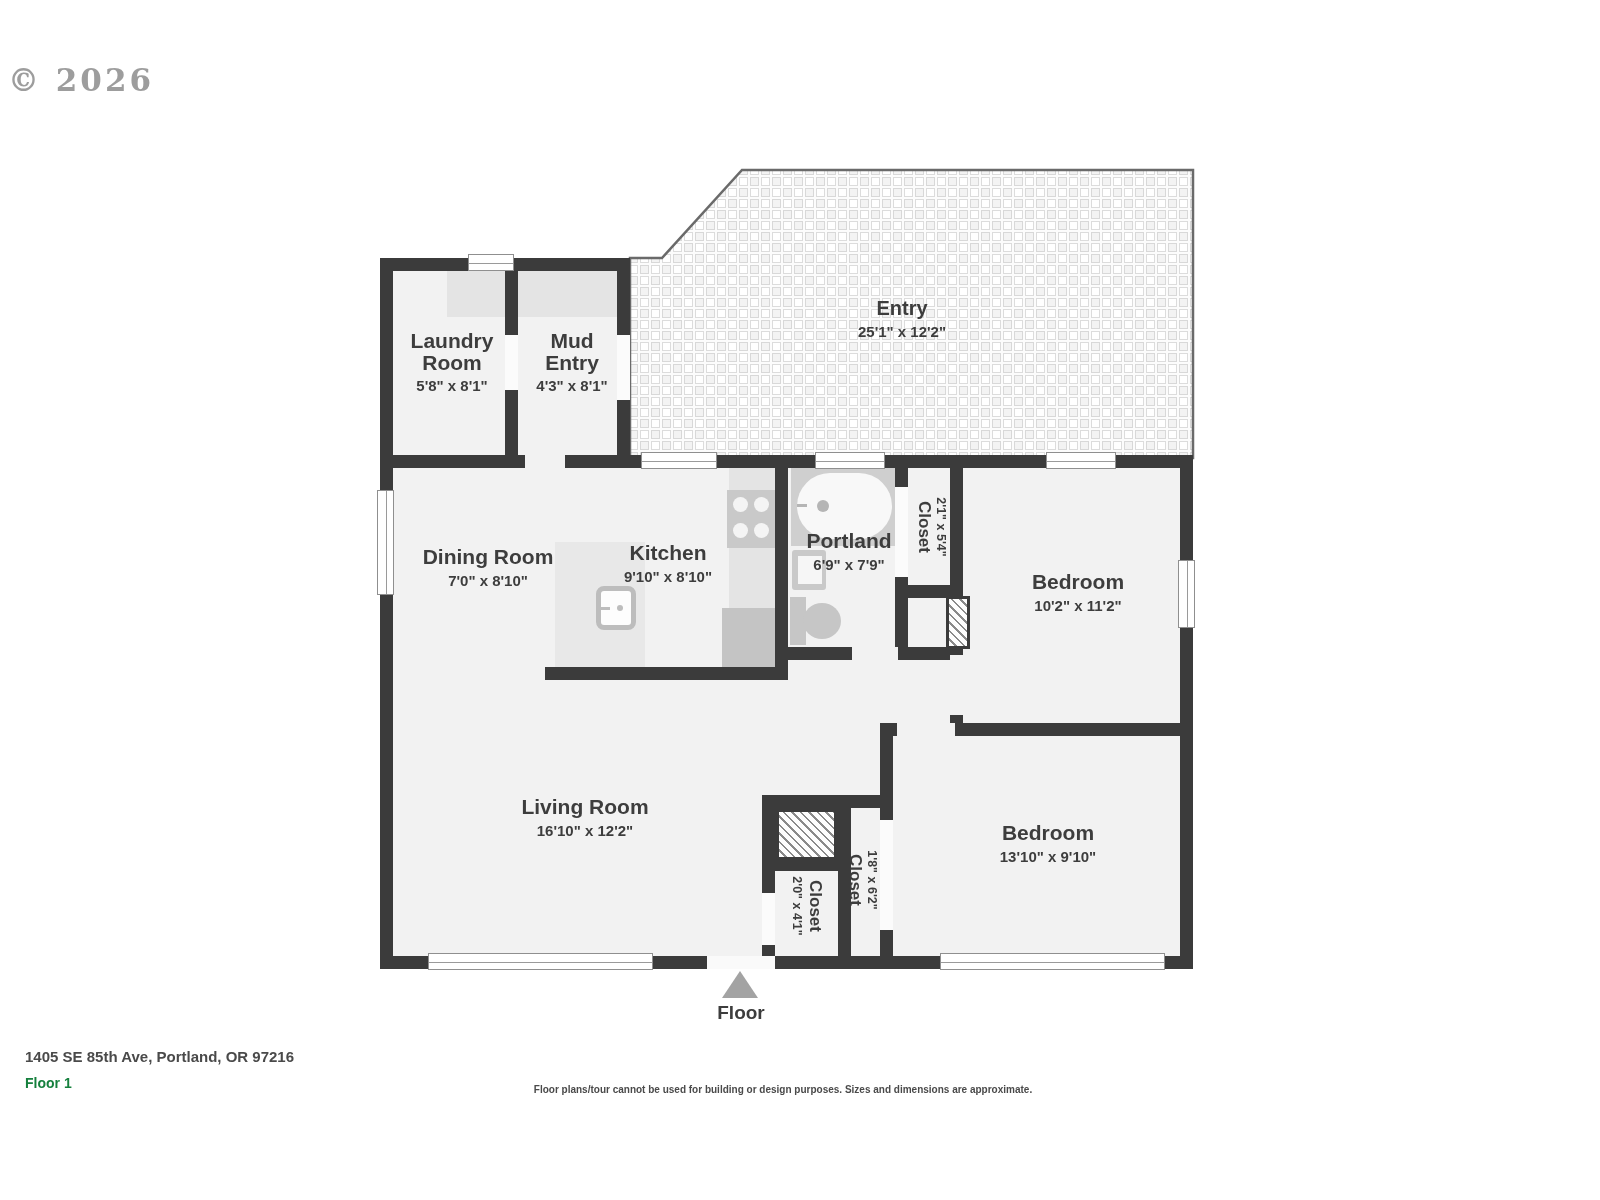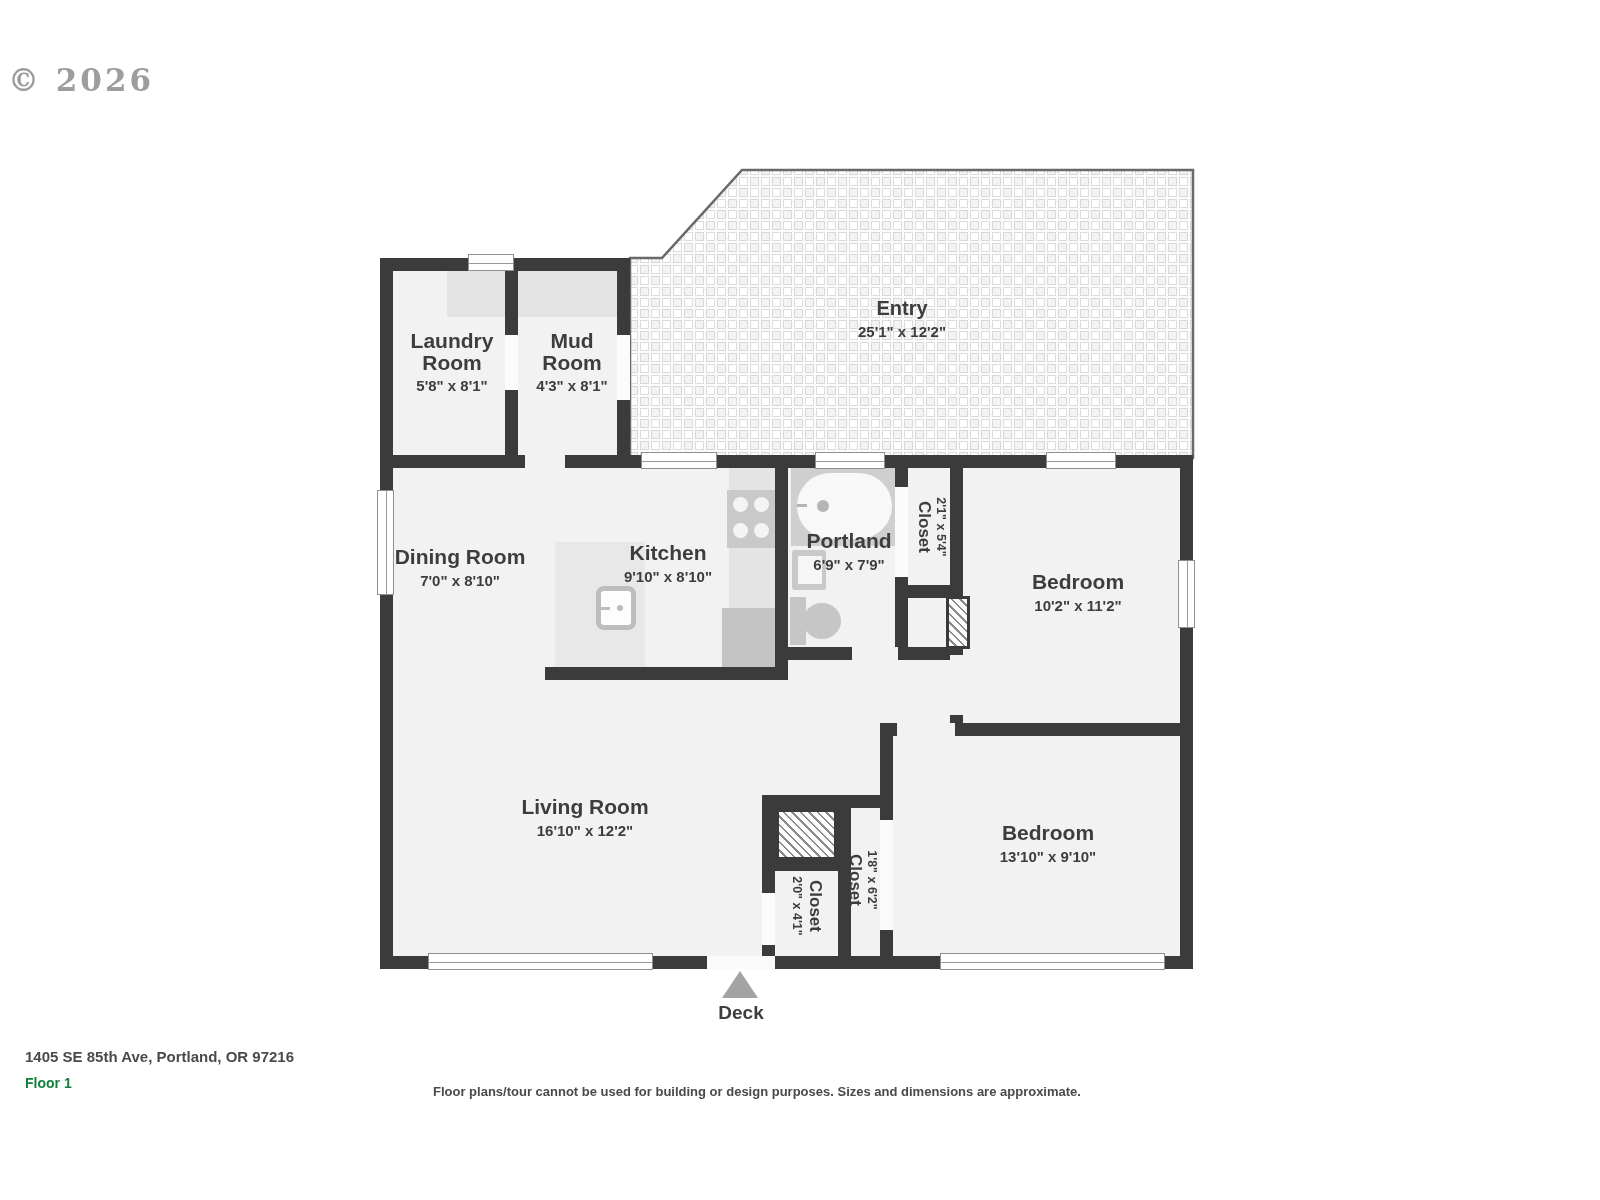--- a/index.html
+++ b/index.html
@@ -34,22 +34,22 @@
   .dw::after{content:"";position:absolute;width:6px;height:6px;border-radius:50%;background:#bdbdbd;
       right:8px;top:14px}
   .dw::before{content:"";position:absolute;width:9px;height:3px;background:#bdbdbd;left:0;top:16px}
   .tri{position:absolute;width:0;height:0;border-left:18px solid transparent;
        border-right:18px solid transparent;border-bottom:27px solid #a3a3a3}
   .entrytxt{position:absolute;transform:translateX(-50%);font-size:19px;font-weight:700;color:#3d3d3d}
   .watermark{position:absolute;left:8px;top:62px;font-family:"DejaVu Serif","Liberation Serif",serif;
        font-size:31px;font-weight:700;color:#8d8d8d;letter-spacing:3px;opacity:.85}
   .addr{position:absolute;left:25px;top:1048px;font-size:15px;font-weight:700;color:#4a4a4a}
   .floor{position:absolute;left:25px;top:1075px;font-size:14px;font-weight:700;color:#15803d}
-  .disclaimer{position:absolute;left:433px;top:1084px;width:700px;text-align:left;
-       font-size:13px;font-weight:700;color:#4a4a4a}
+  .disclaimer{position:absolute;left:433px;top:1084px;width:700px;text-align:center;
+       font-size:10px;font-weight:700;color:#4a4a4a}
 </style>
 </head>
 <body>
 
 <div class="watermark">© 2026</div>
 
 <svg class="abs" style="left:628px;top:165px" width="567" height="295" viewBox="0 0 567 295">
   <defs>
     <pattern id="deckpat" width="22" height="22" patternUnits="userSpaceOnUse">
       <rect width="22" height="22" fill="#fcfcfc"></rect>
@@ -135,28 +135,28 @@
 <div class="win win-h" style="left:940px;top:953px;width:225px;height:17px"></div>
 
 <div class="hatch" style="left:946px;top:596px;width:24px;height:53px;border-width:3px"></div>
 <div class="hatch" style="left:775px;top:808px;width:63px;height:53px"></div>
 
 <div class="rlabel wrap" style="left:452px;top:362px;width:120px">
   <span class="nm">Laundry Room</span>
   <span class="dm">5'8" x 8'1"</span>
 </div>
 <div class="rlabel wrap" style="left:572px;top:362px;width:78px">
-  <span class="nm">Mud Room</span>
+  <span class="nm">Mud Entry</span>
   <span class="dm">4'3" x 8'1"</span>
 </div>
 <div class="rlabel deckname" style="left:902px;top:318px">
   <span class="nm">Entry</span>
   <span class="dm">25'1" x 12'2"</span>
 </div>
-<div class="rlabel" style="left:460px;top:567px">
+<div class="rlabel" style="left:488px;top:567px">
   <span class="nm">Dining Room</span>
   <span class="dm">7'0" x 8'10"</span>
 </div>
 <div class="rlabel" style="left:668px;top:563px">
   <span class="nm">Kitchen</span>
   <span class="dm">9'10" x 8'10"</span>
 </div>
 <div class="rlabel" style="left:849px;top:551px">
   <span class="nm">Portland</span>
   <span class="dm">6'9" x 7'9"</span>
@@ -180,17 +180,17 @@
 <div class="rlabel rot swap" style="left:863px;top:880px">
   <span class="nm">Closet</span>
   <span class="dm">1'8" x 6'2"</span>
 </div>
 <div class="rlabel" style="left:1048px;top:843px">
   <span class="nm">Bedroom</span>
   <span class="dm">13'10" x 9'10"</span>
 </div>
 
 <div class="tri" style="left:722px;top:971px"></div>
-<div class="entrytxt" style="left:741px;top:1002px">Deck</div>
+<div class="entrytxt" style="left:741px;top:1002px">Floor</div>
 
 <div class="addr">1405 SE 85th Ave, Portland, OR 97216</div>
 <div class="floor">Floor 1</div>
 <div class="disclaimer">Floor plans/tour cannot be used for building or design purposes. Sizes and dimensions are approximate.</div>
 
 </body></html>

